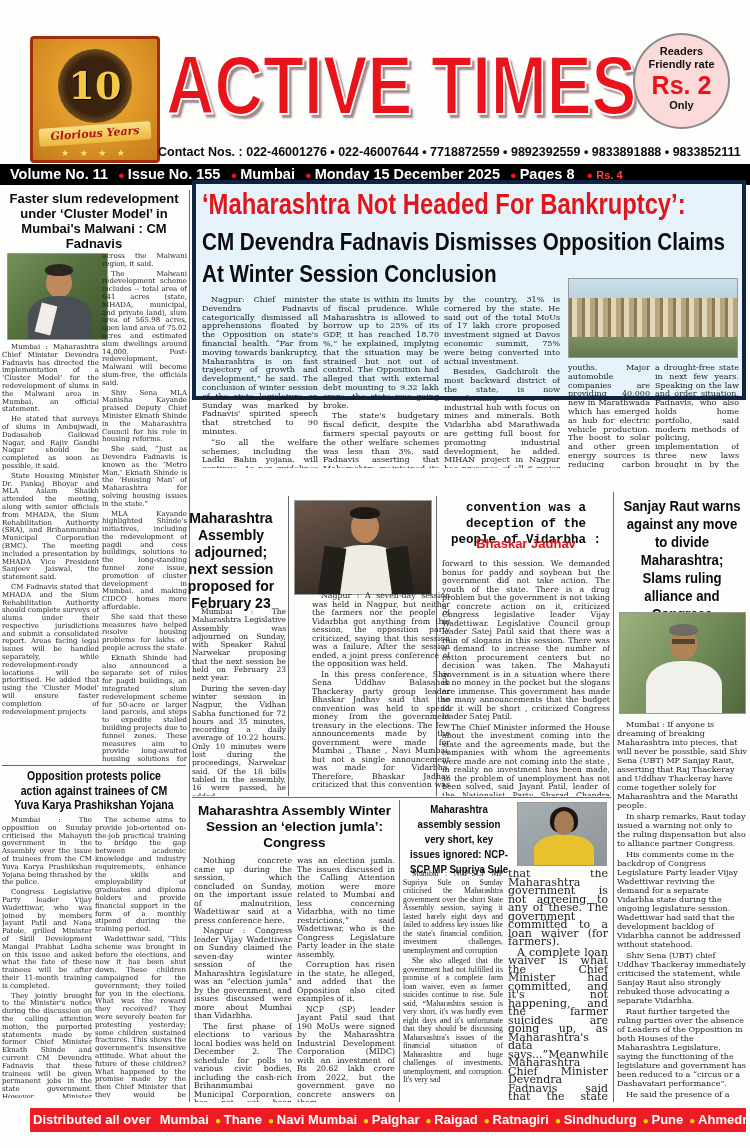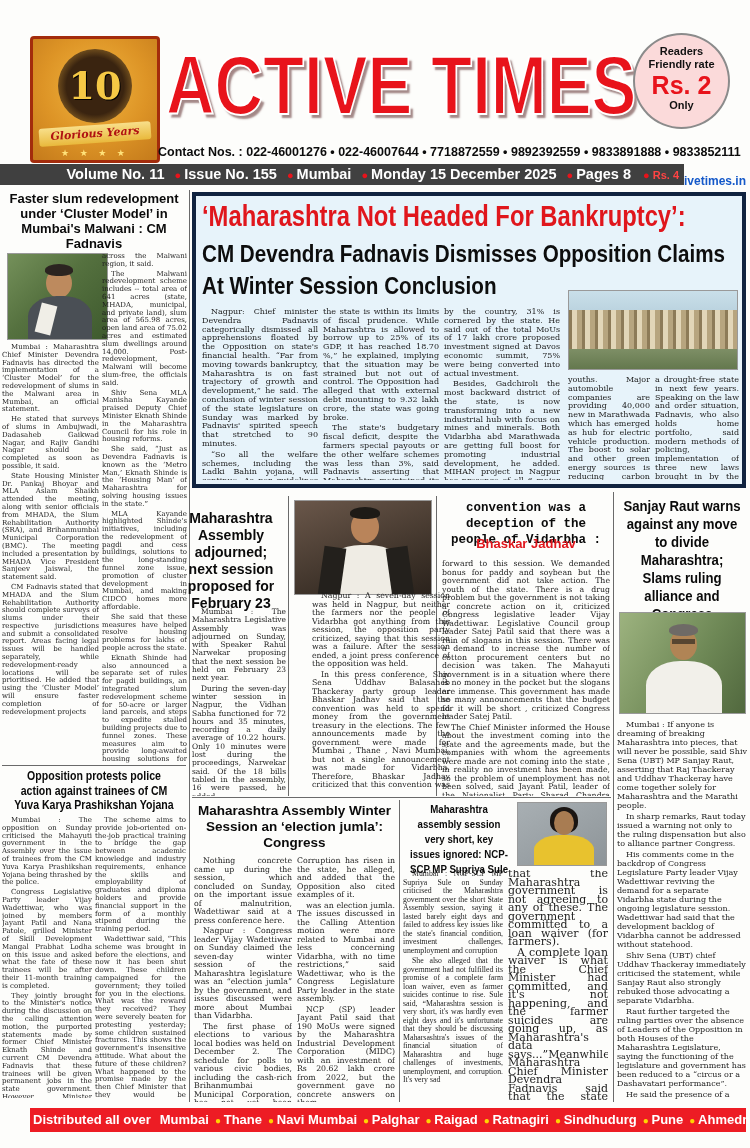--- a/index.html
+++ b/index.html
@@ -25,38 +25,38 @@
         text-shadow:4px 4px 2px rgba(90,40,40,.55);}
   .price-circle{position:absolute;left:633px;top:33px;width:97px;height:96px;border-radius:50%;
         background:#fbdada;border:2px solid #8b8b8b;box-sizing:border-box;text-align:center;
         padding-top:10px;color:#111;}
   .price-circle .s{font-size:11px;font-weight:bold;line-height:13px;display:block;}
   .price-circle .rs{font-size:25px;font-weight:bold;color:#e8131b;line-height:28px;display:block;}
   .web{position:absolute;left:612px;top:130px;width:134px;text-align:right;
         font-weight:bold;font-size:12px;color:#1559c9;margin-top:44px;}
   .contact{position:absolute;left:158px;top:145px;width:590px;font-weight:bold;font-size:12.5px;
         color:#0c0c0c;white-space:nowrap;}
-  .volbar{position:absolute;left:0;top:164px;width:684px;height:21px;background:#404040;
-        color:#fff;font-weight:bold;font-size:14.5px;line-height:21px;text-align:right;white-space:nowrap;}
+  .volbar{position:absolute;left:0;top:164px;width:750px;height:21px;background:#000000;
+        color:#fff;font-weight:bold;font-size:14.5px;line-height:21px;text-align:left;white-space:nowrap;}
   .volbar span+span::before{content:"● ";color:#e8131b;font-size:11px;}
   .volbar span{margin:0 5px;}
   .volbar .rs4{color:#ff4343;font-size:11px;margin-left:2px;}
   
   .hl{position:absolute;font-weight:bold;color:#0a0a0a;text-align:center;}
   .body-col{position:absolute;font-family:"DejaVu Serif",serif;color:#1d1d1d;text-align:justify;overflow:hidden;}
   .body-col p{margin:0 0 2px 0;text-indent:9px;}
   .cont p:first-child{text-indent:0;}
   .vline{position:absolute;width:1px;background:#6a6a6a;}
   .hline{position:absolute;height:1px;background:#6a6a6a;}
   .photo{position:absolute;overflow:hidden;border:1px solid #999;box-sizing:border-box;}
   .ph-head{position:absolute;border-radius:50%;}
   .ph-hair{position:absolute;border-radius:50% 50% 40% 40%;}
   .ph-torso{position:absolute;border-radius:45% 45% 0 0;}
   
-  .mainbox{position:absolute;left:192px;top:192px;width:554px;height:296px;box-sizing:border-box;
+  .mainbox{position:absolute;left:192px;top:180px;width:554px;height:220px;box-sizing:border-box;
         border:4px solid #10233f;background:#e7f3fa;}
   .kicker{position:absolute;left:6px;top:4px;white-space:nowrap;font-weight:bold;font-size:29px;
         color:#e0161c;transform:scaleX(.82);transform-origin:left top;}
   .mainhead{position:absolute;left:6px;white-space:nowrap;font-weight:bold;font-size:24px;color:#0d0d0d;
         transform:scaleX(.86);transform-origin:left top;}
   
   .photo-fadnavis{left:7px;top:253px;width:101px;height:87px;
         background:linear-gradient(135deg,#74905a 0%,#55713f 45%,#3e5a2e 100%);}
   .photo-building{left:372px;top:94px;width:170px;height:80px;
         background:linear-gradient(180deg,#c9dfe9 0%,#bcd4e0 24%,#d8c9a8 24%,#cdbd98 74%,#7e8f66 74%,#64784e 100%);}
@@ -218,22 +218,22 @@
   <div class="hline" style="left:192px;top:797px;width:419px;"></div>
   <div class="vline" style="left:399px;top:800px;height:302px;"></div>
 
   <div class="hl" style="left:194px;top:803px;width:201px;font-size:13.5px;line-height:16px;">Maharashtra Assembly Winter Session an ‘election jumla’: Congress</div>
   <div class="body-col" style="left:194px;top:857px;width:98px;height:245px;font-size:7.8px;line-height:8.5px;">
       <p>Nothing concrete came up during the session, which concluded on Sunday, on the important issue of malnutrition, Wadettiwar said at a press conference here.</p>
       <p>Nagpur : Congress leader Vijay Wadettiwar on Sunday claimed the seven-day winter session of the Maharashtra legislature was an “election jumla” by the government, and issues discussed were more about Mumbai than Vidarbha.</p>
       <p>The first phase of elections to various local bodies was held on December 2. The schedule for polls to various civic bodies, including the cash-rich Brihanmumbai Municipal Corporation, has not yet been announced.</p>
     </div>
   <div class="body-col cont" style="left:297px;top:857px;width:98px;height:245px;font-size:7.8px;line-height:8.5px;">
+      <p>was an election jumla. The issues discussed in the Calling Attention motion were more related to Mumbai and less concerning Vidarbha, with no time restrictions,” said Wadettiwar, who is the Congress Legislature Party leader in the state assembly.</p>
       <p>Corruption has risen in the state, he alleged, and added that the Opposition also cited examples of it.</p>
-      <p>was an election jumla. The issues discussed in the Calling Attention motion were more related to Mumbai and less concerning Vidarbha, with no time restrictions,” said Wadettiwar, who is the Congress Legislature Party leader in the state assembly.</p>
       <p>NCP (SP) leader Jayant Patil said that 190 MoUs were signed by the Maharashtra Industrial Development Corporation (MIDC) with an investment of Rs 20.62 lakh crore from 2022, but the government gave no concrete answers on them.</p>
     </div>
 
   <div class="hl" style="left:403px;top:802px;width:112px;font-size:11px;line-height:15px;transform:scaleX(.88);transform-origin:center top;">Maharashtra assembly session very short, key issues ignored: NCP-SCP MP Supriya Sule</div>
   <div class="photo photo-sule">
     <div class="ph-hair" style="left:32px;top:4px;width:28px;height:26px;background:#1a1512;"></div>
     <div class="ph-head" style="left:36px;top:8px;width:20px;height:24px;background:#a87c52;"></div>
     <div class="ph-torso" style="left:16px;top:32px;width:60px;height:32px;background:#e8c22e;"></div>
   </div>
   <div class="body-col" style="left:403px;top:870px;width:100px;height:230px;font-size:7.8px;line-height:8.5px;font-family:Liberation Serif, serif;">

